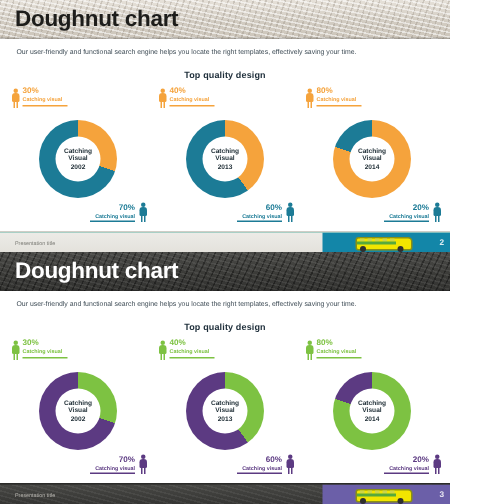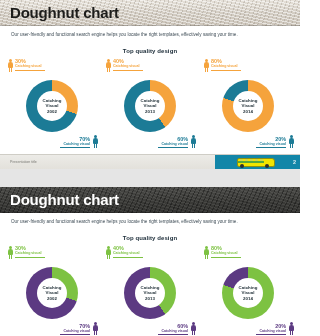--- a/index.html
+++ b/index.html
@@ -1,18 +1,18 @@
 <!DOCTYPE html>
 <html><head>
 <meta charset="utf-8">
 <style>
   html,body{margin:0;padding:0;background:#ffffff;}
   body{width:300px;height:336px;overflow:hidden;font-family:"Liberation Sans",sans-serif;}
 
-  .slide{position:relative;width:300px;height:187px;overflow:hidden;background:#e5e5e5;}
+  .slide{position:relative;width:300px;height:168px;overflow:hidden;background:#14b8a6;}
 
   
   .hdr{position:relative;width:100%;height:26px;overflow:hidden;}
   .hdr.light{
     background:#d9d4cc;
     background-image:
       repeating-linear-gradient(12deg, rgba(255,255,255,.55) 0 1px, rgba(0,0,0,0) 1px 3px),
       repeating-linear-gradient(-72deg, rgba(140,130,118,.30) 0 1px, rgba(0,0,0,0) 1px 4px),
       linear-gradient(180deg,#e6e1d9 0%, #d2ccc2 55%, #cdc6bb 100%);
   }

